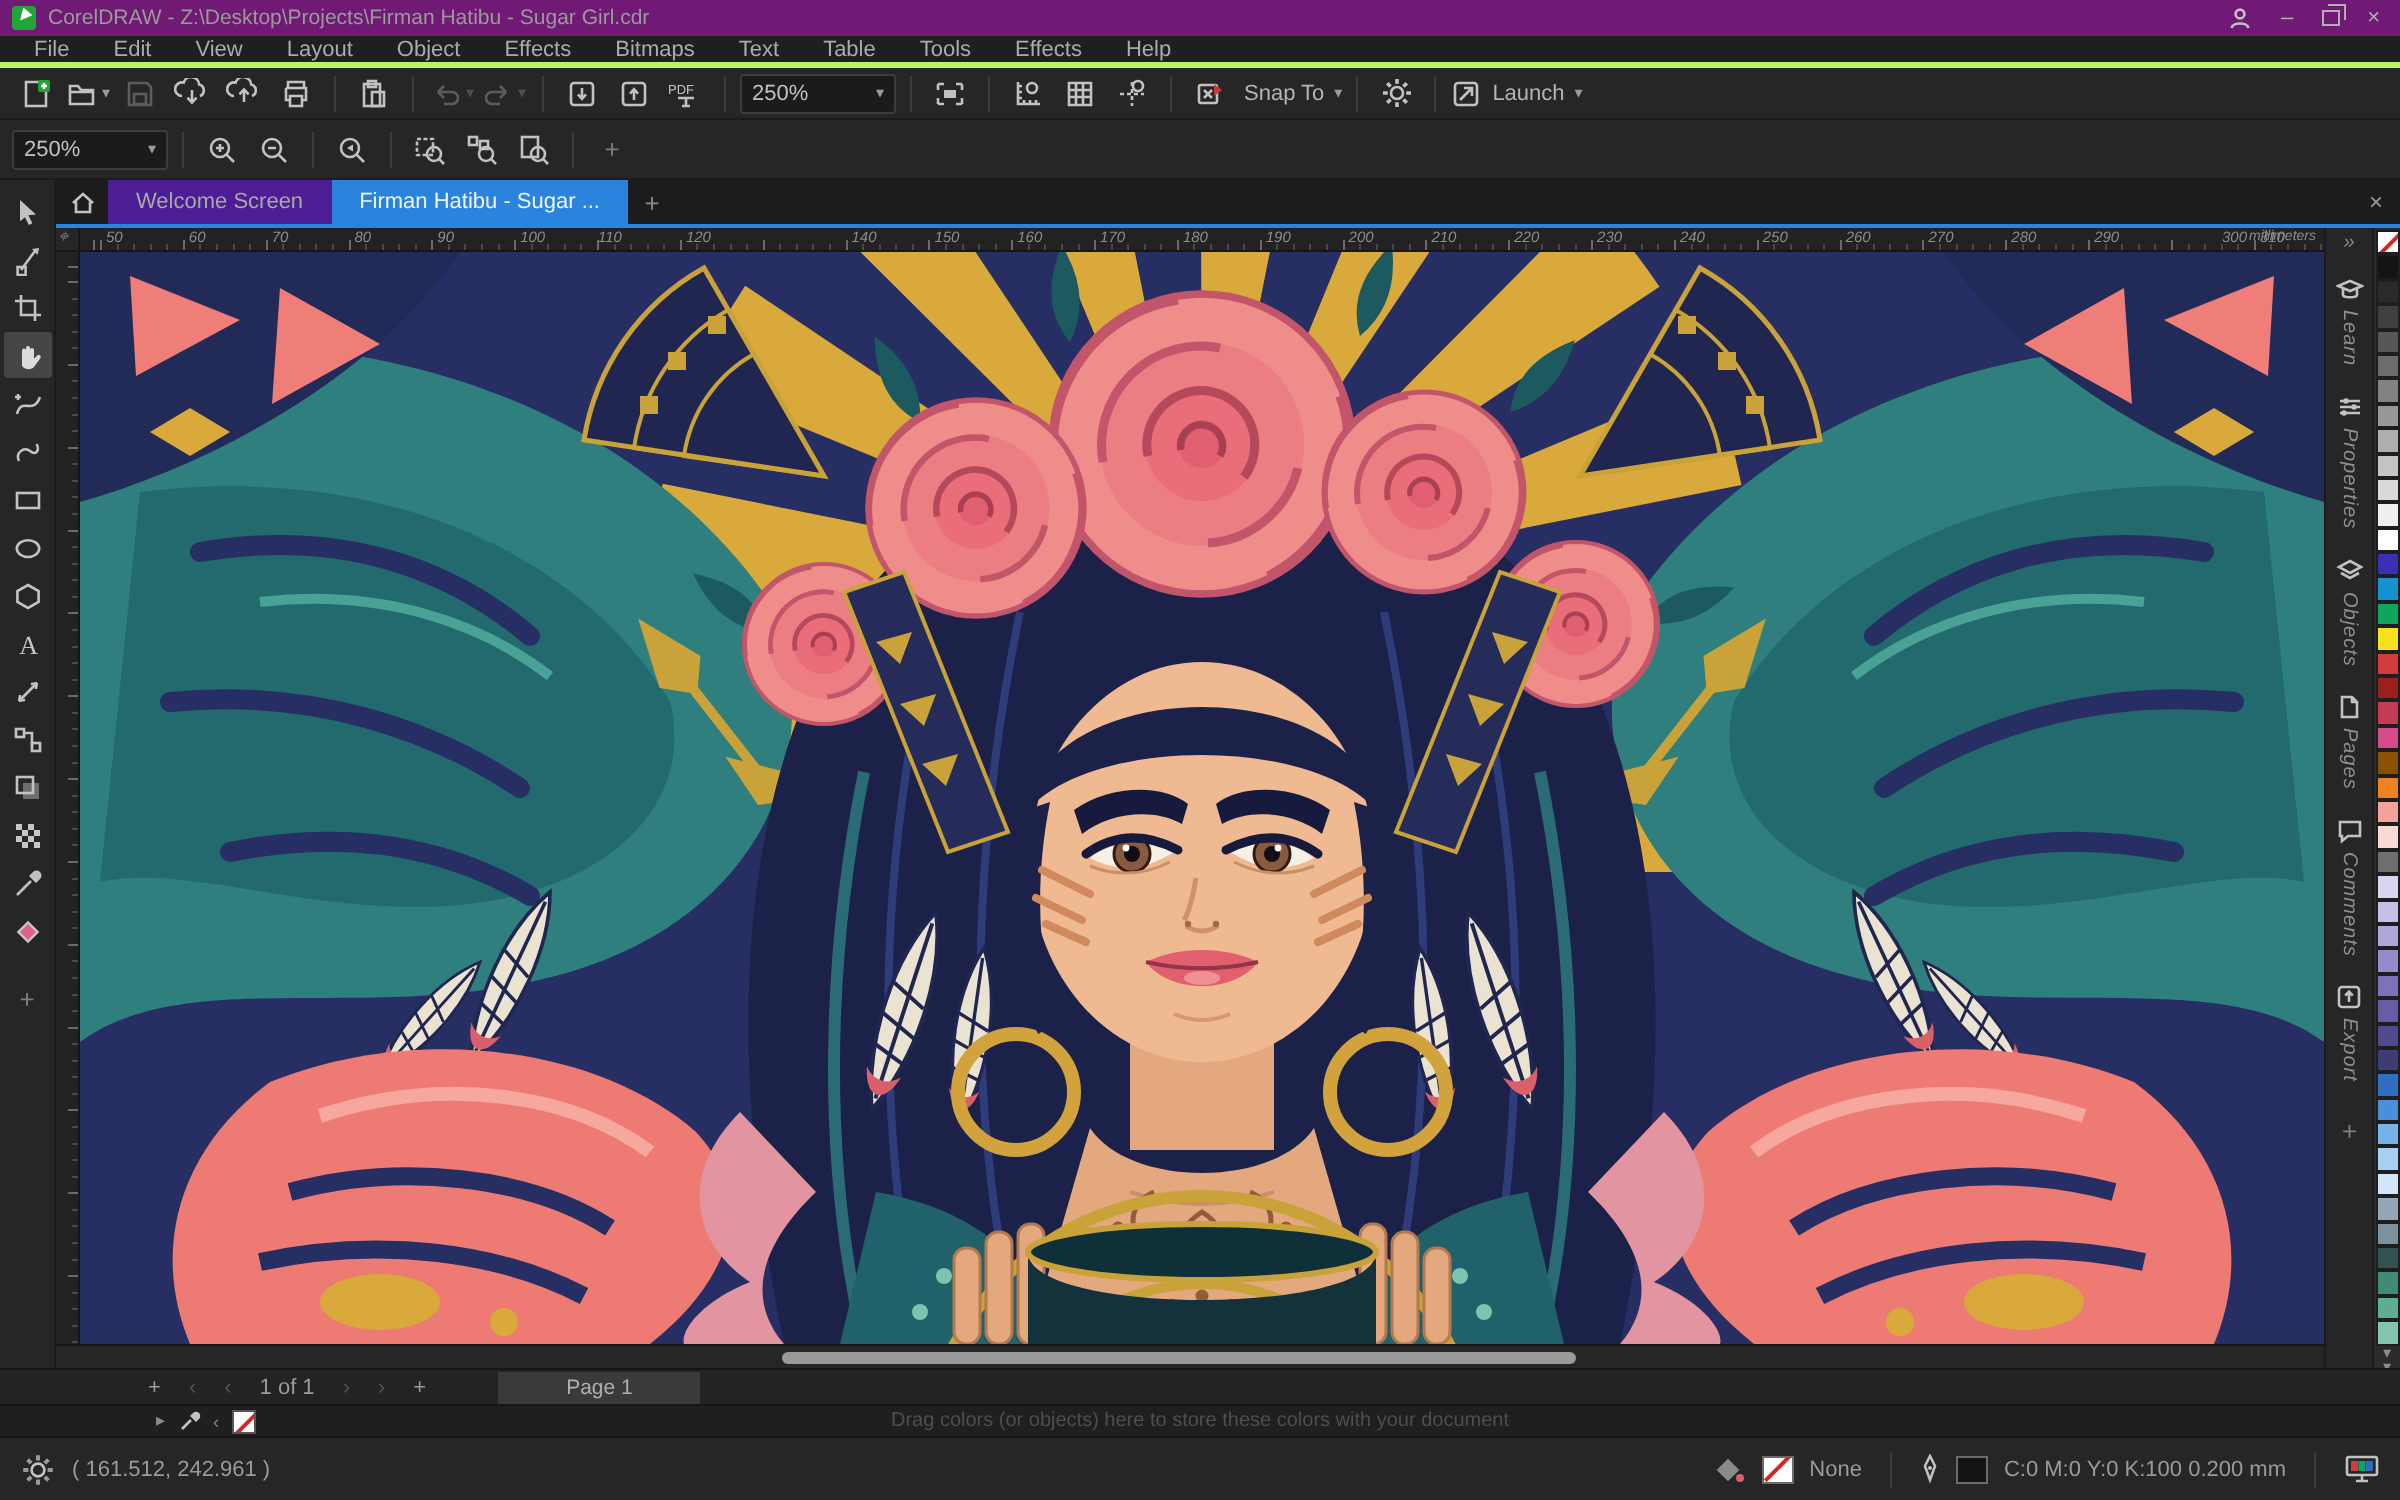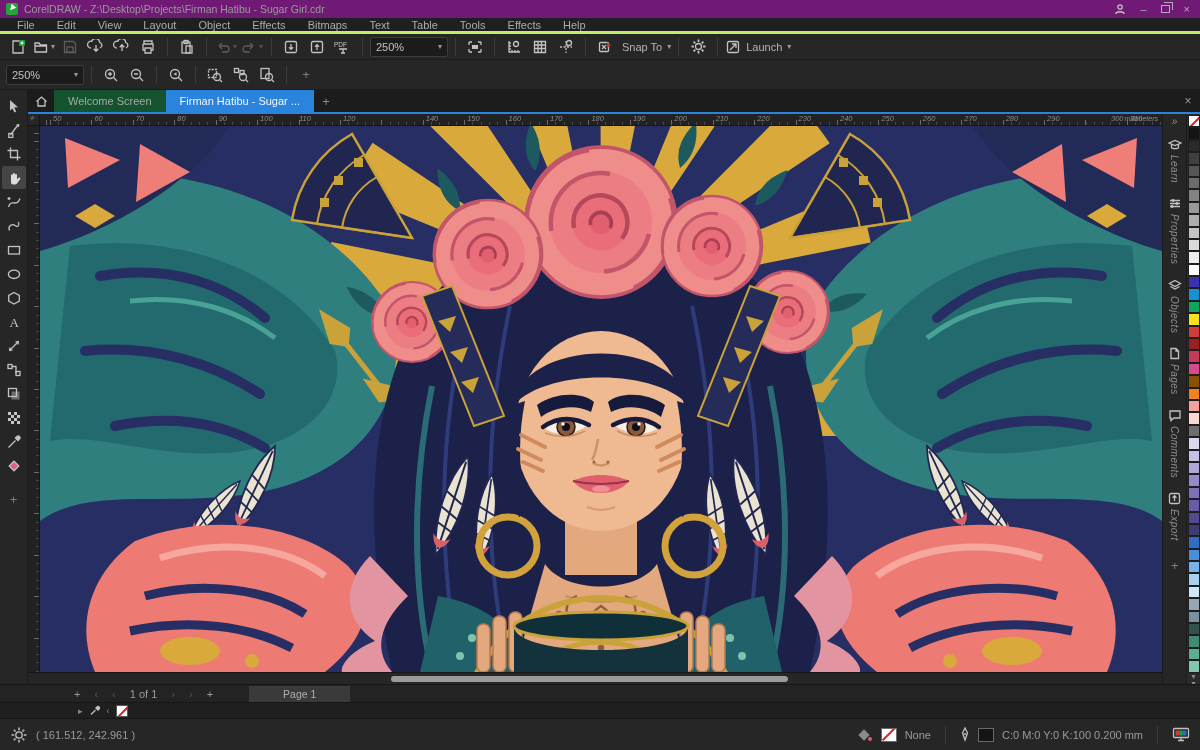--- a/index.html
+++ b/index.html
@@ -43,21 +43,21 @@
   .tool { width:24px; height:23px; display:flex; align-items:center; justify-content:center; border-radius:2px; cursor:default; }
   .tool.active { background:#454545; }
   .tool svg { display:block; }
   .toolplus { color:#7e7e7e; font-size:13px; margin-top:14px; }
 
   .rightstack { flex:1 1 auto; display:flex; flex-direction:column; min-width:0; }
 
   
   .tabrow { height:24px; background:#1c1c1c; display:flex; align-items:flex-end; flex:0 0 24px; border-bottom:2px solid #2a84dd; }
   .hometab { width:26px; height:22px; display:flex; align-items:center; justify-content:center; }
-  .doctab { height:22px; display:flex; align-items:center; padding:0 14px; font-size:11px; color:#a8a8a8; background:#14532d; cursor:default; white-space:nowrap; }
+  .doctab { height:22px; display:flex; align-items:center; padding:0 14px; font-size:11px; color:#a8a8a8; background:#4c1d95; cursor:default; white-space:nowrap; }
   .doctab.active { background:#2a84dd; color:#f2f6fb; }
   .newtab { width:24px; height:22px; display:flex; align-items:center; justify-content:center; color:#8a8a8a; font-size:13px; }
   .tabclose { margin-left:auto; width:24px; height:22px; display:flex; align-items:center; justify-content:center; color:#9a9a9a; font-size:12px; }
 
   .contentrow { flex:1 1 auto; display:flex; min-height:0;font-style:italic; }
   .canvascol { display:flex; flex-direction:column; width:1134px; }
 
   
   .rulerrow { height:12px; display:flex; flex:0 0 12px; background:#222; }
   .rulercorner { width:12px; height:12px; background:#262626; border-right:1px solid #161616; border-bottom:1px solid #161616; position:relative; }
@@ -787,20 +787,21 @@
     <span class="pn">1 of 1</span>
     <span class="pn dim">›</span>
     <span class="pn dim">›</span>
     <span class="pn">+</span>
     <div class="pagetab">
         <span>Page 1</span>
       </div>
   </div>
 
   <div class="docpal">
+    <span class="hint">Drag colors (or objects) here to store these colors with your document</span>
     <span class="dp-ic">▸</span>
     <svg width="12" height="12" viewBox="0 0 12 12">
         <path d="M6.5,5 L2,9.5" class="stroke-ic"></path>
         <path d="M6,3 l3,3 l1.5,-1.5 a1.4,1.4 0 0 0 -3,-3 Z" class="fill-ic"></path>
       </svg>
     <span class="dp-ic">‹</span>
     <span class="mini-none none-swatch"></span>
   </div>
 
   <div class="statusbar">

